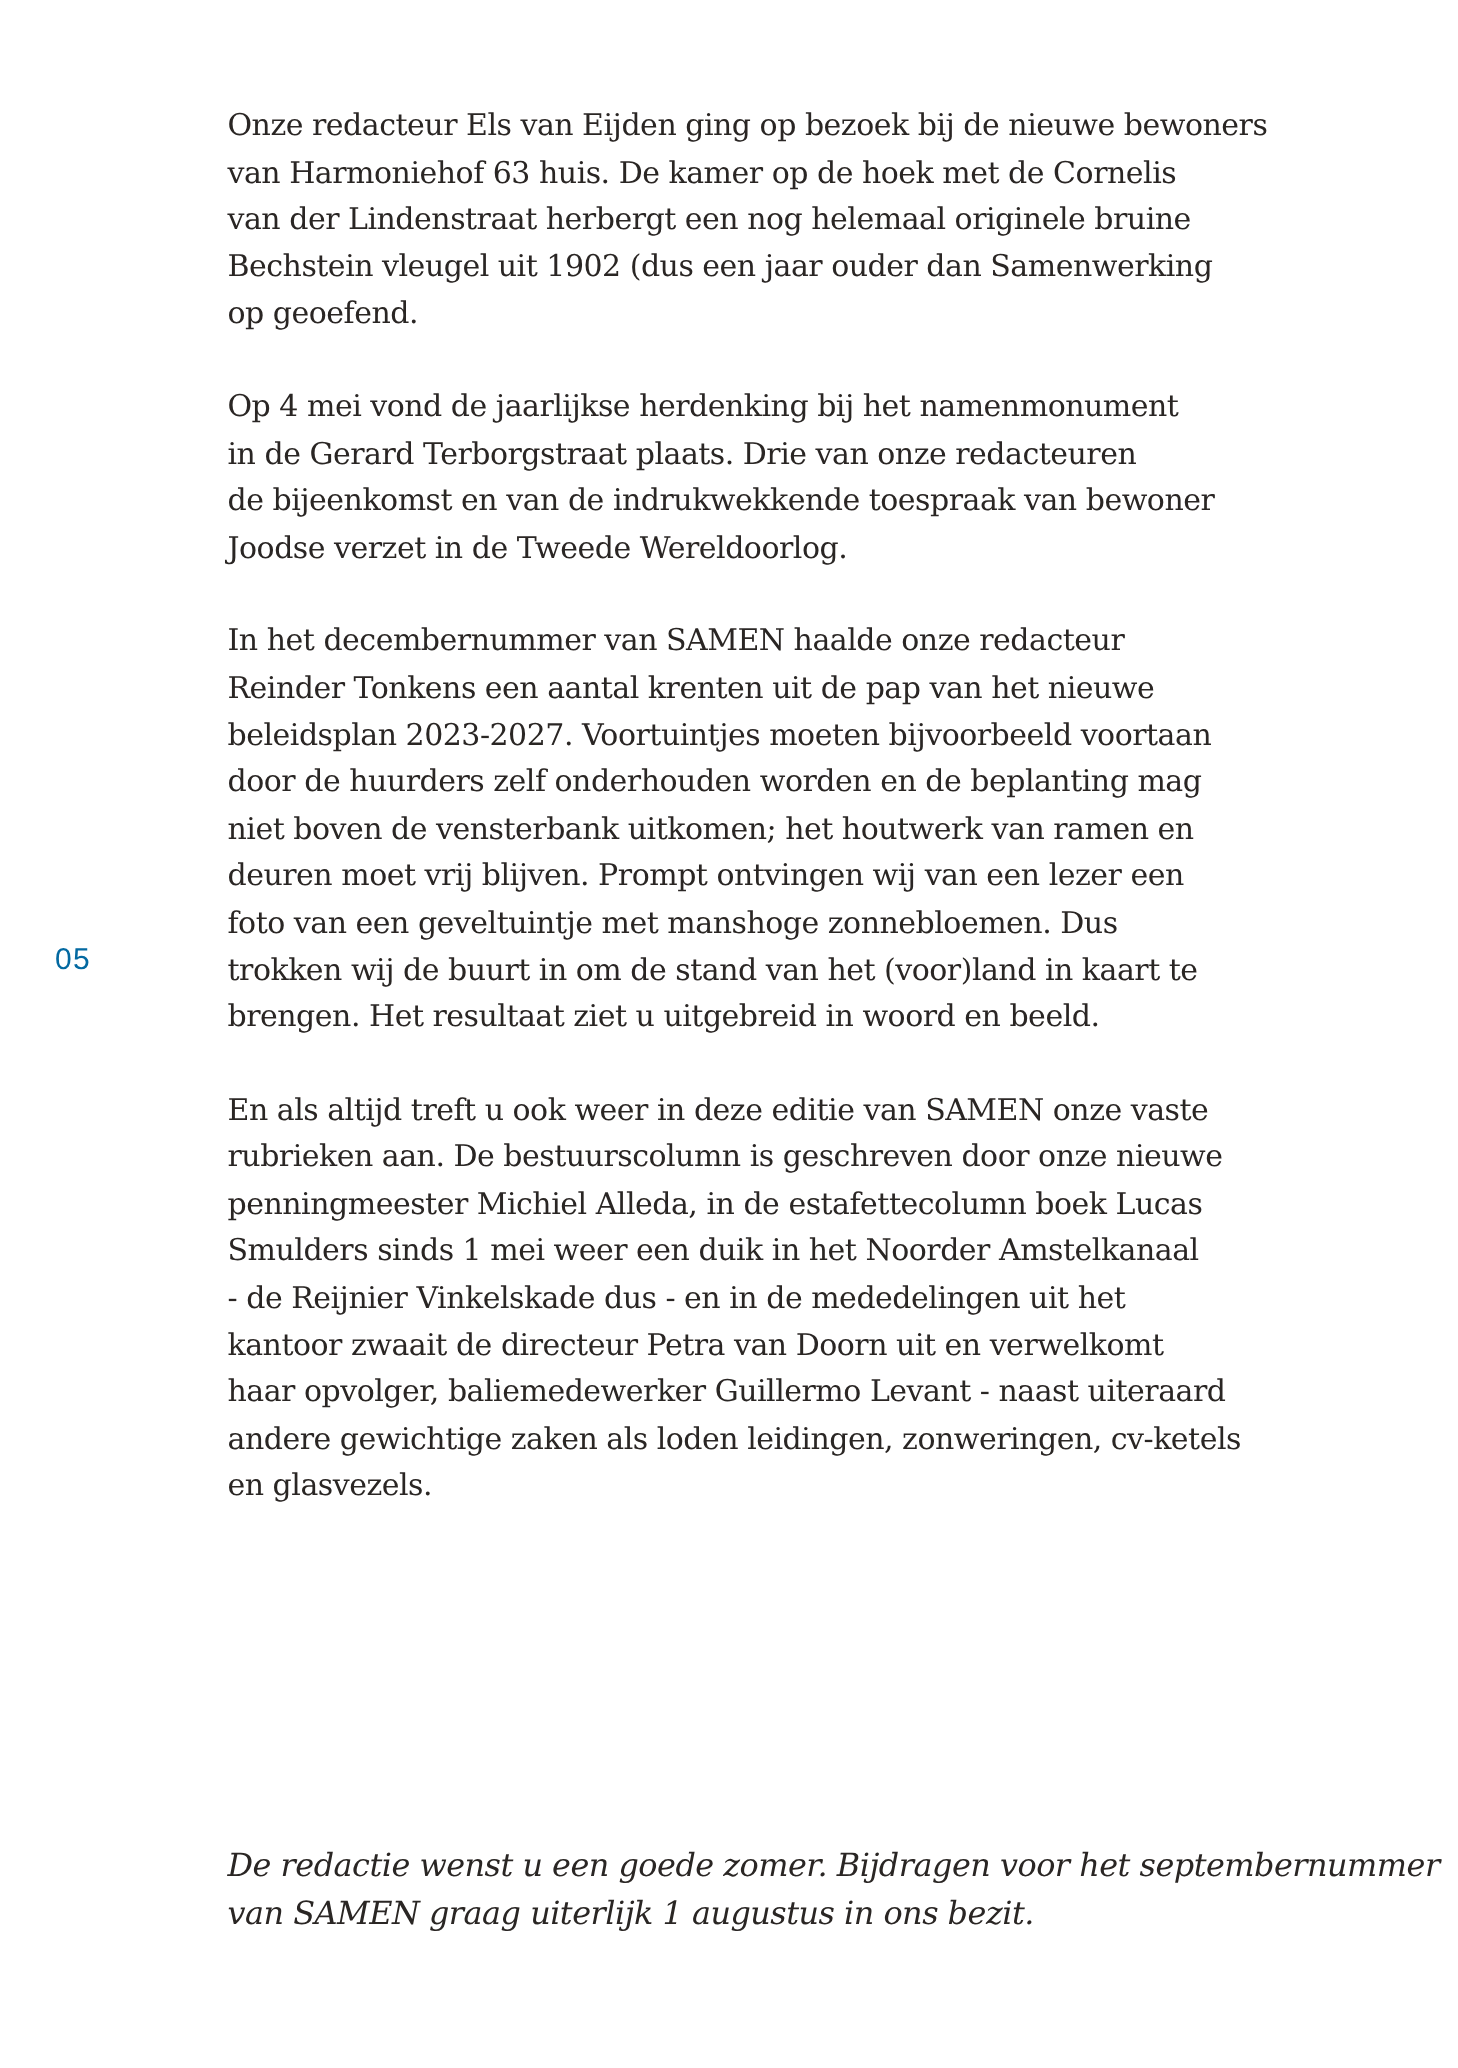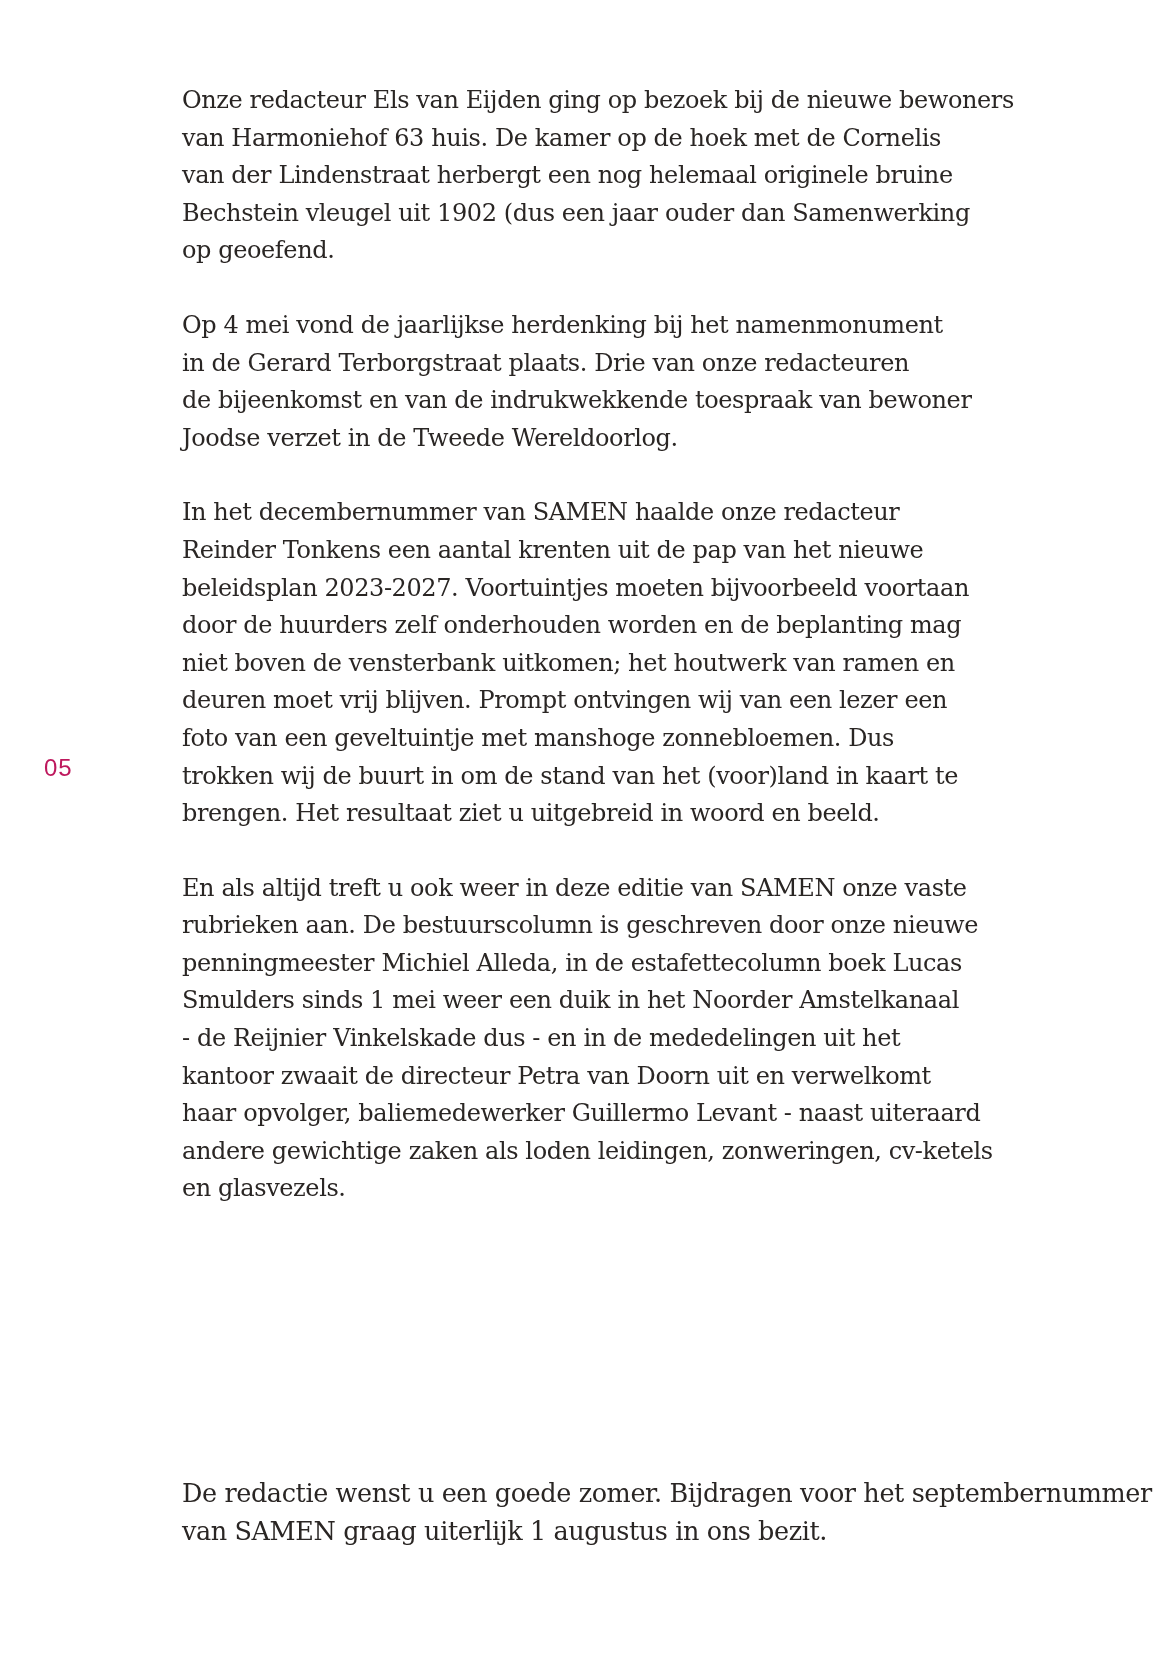--- a/index.html
+++ b/index.html
@@ -40,32 +40,33 @@
       display: block;
       white-space: nowrap;
     }
     .closing {
       position: absolute;
       left: 182px;
       top: 1475px;
       width: 880px;
       font-size: 25.5px;
       line-height: 37.6px;
+      font-style: italic;
       letter-spacing: -0.4px;
       margin: 0;
     }
     .closing .line {
       display: block;
       white-space: nowrap;
     }
   </style>
 </head>
 <body style="color: rgb(42, 38, 36);">
 
-<div class="page-number" style="color: #be185d;">05</div>
+<div class="page-number" style="color: #0369a1;">05</div>
 
 <div class="content">
   <p class="para">
     <span class="line">Onze redacteur Els van Eijden ging op bezoek bij de nieuwe bewoners</span>
     <span class="line">van Harmoniehof 63 huis. De kamer op de hoek met de Cornelis</span>
     <span class="line">van der Lindenstraat herbergt een nog helemaal originele bruine</span>
     <span class="line">Bechstein vleugel uit 1902 (dus een jaar ouder dan Samenwerking</span>
     <span class="line">op geoefend.</span>
   </p>
   <p class="para">

